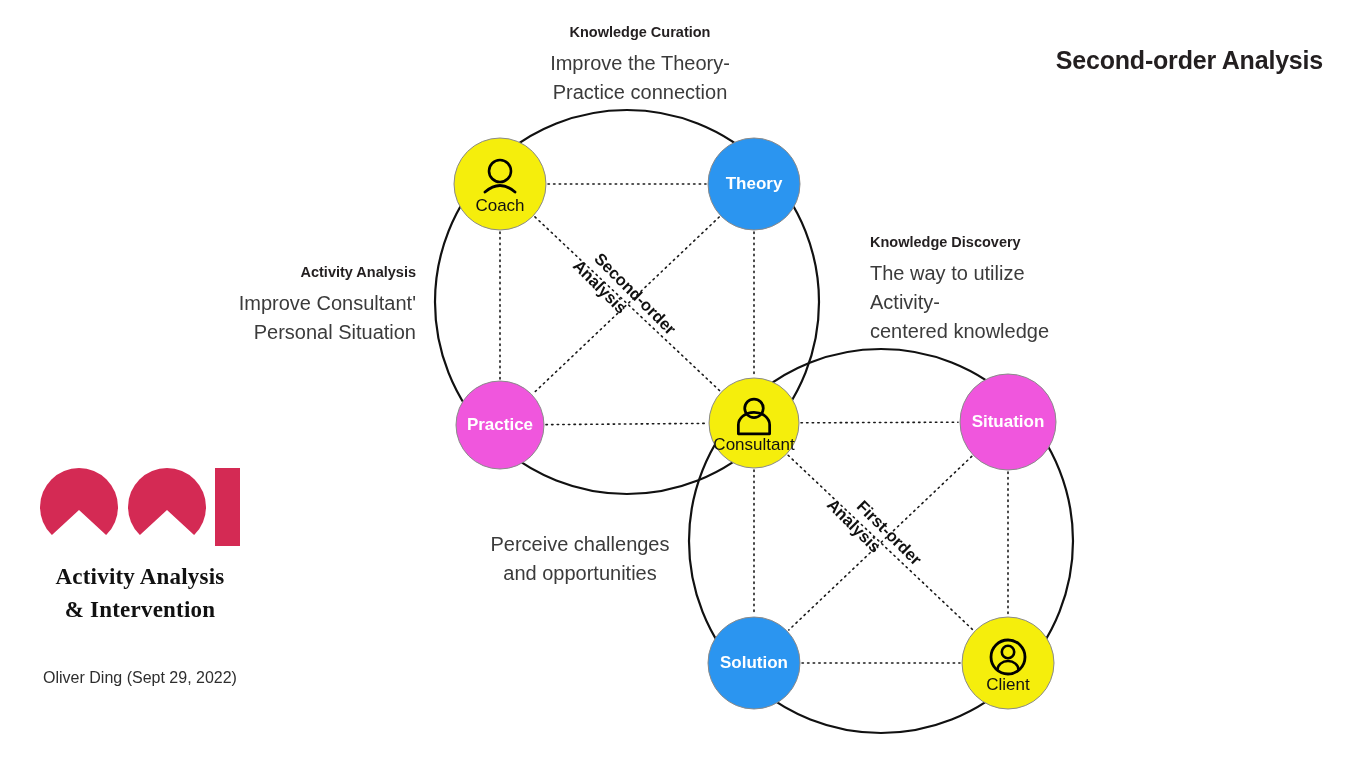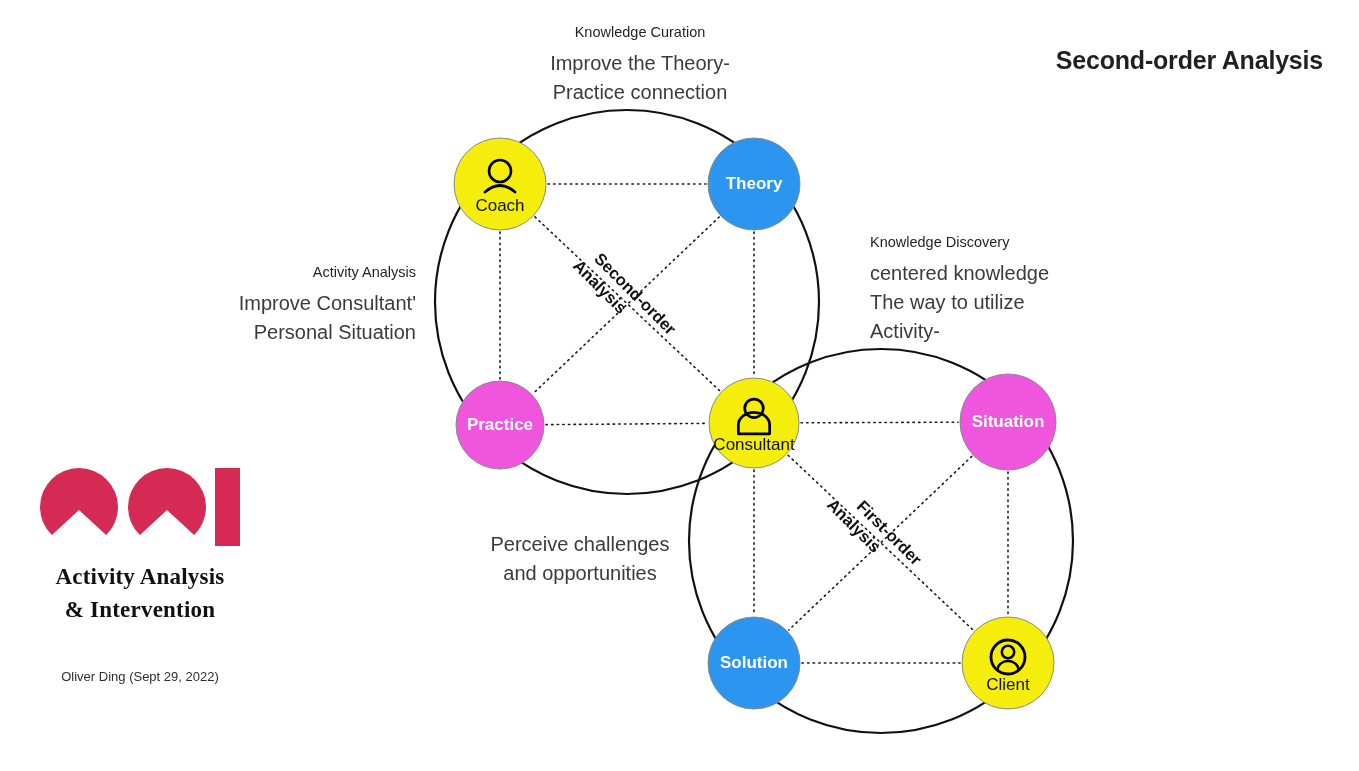--- a/index.html
+++ b/index.html
@@ -16,21 +16,21 @@
   
   .title{
     position:absolute; right:36px; top:46px;
     font-size:25px; font-weight:bold; letter-spacing:-0.2px;
     color:#231f20; white-space:nowrap;
   }
 
   
   .note{position:absolute;}
   .note .note-head{
-    font-size:14.5px;font-weight:normal;color:#231f20;margin-bottom:9px;
+    font-size:14.5px;font-weight:bold;color:#231f20;margin-bottom:9px;
     white-space:nowrap;
   }
   .note .note-body{
     font-size:20px;color:#3b3b3b;line-height:1.45;
   }
   .note.center .note-head,.note.center .note-body{text-align:center;}
   .note.right-al .note-head,.note.right-al .note-body{text-align:right;}
   .note.left-al  .note-head,.note.left-al  .note-body{text-align:left;margin-left:19px;}
 
   #note-kc{ left:486px; top:24px; width:308px; }
@@ -41,21 +41,21 @@
   
   #brand{position:absolute;left:0px;top:468px;width:280px;}
   #logo{display:block;margin:0 auto;}
   .brand-name{
     font-family:"Liberation Serif", serif;
     font-size:23px;font-weight:bold;color:#111;
     text-align:center;line-height:1.45;margin-top:14px;
     letter-spacing:0.2px;
   }
   .byline{
-    font-size:13px;color:#2e2e2e;text-align:center;margin-top:42px;
+    font-size:16px;color:#2e2e2e;text-align:center;margin-top:42px;
   }
 
   
   .node-label-in{
     font-family:"Liberation Sans", sans-serif;
     font-size:17px; font-weight:bold; fill:#ffffff;
     text-anchor:middle; dominant-baseline:middle;
   }
   .node-label-under{
     font-family:"Liberation Sans", sans-serif;
@@ -87,22 +87,22 @@
     <div class="note-head">Activity Analysis</div>
     <div class="note-body">
       <div>Improve Consultant'</div>
       <div>Personal Situation</div>
     </div>
   </div>
 
   <div class="note left-al" id="note-kd">
     <div class="note-head">Knowledge Discovery</div>
     <div class="note-body">
+      <div>The way to utilize Activity-</div>
       <div>centered knowledge</div>
-      <div>The way to utilize Activity-</div>
     </div>
   </div>
 
   <div class="note center" id="note-aw">
     <div class="note-body">
       <div>Perceive challenges</div>
       <div>and opportunities</div>
     </div>
   </div>
 

